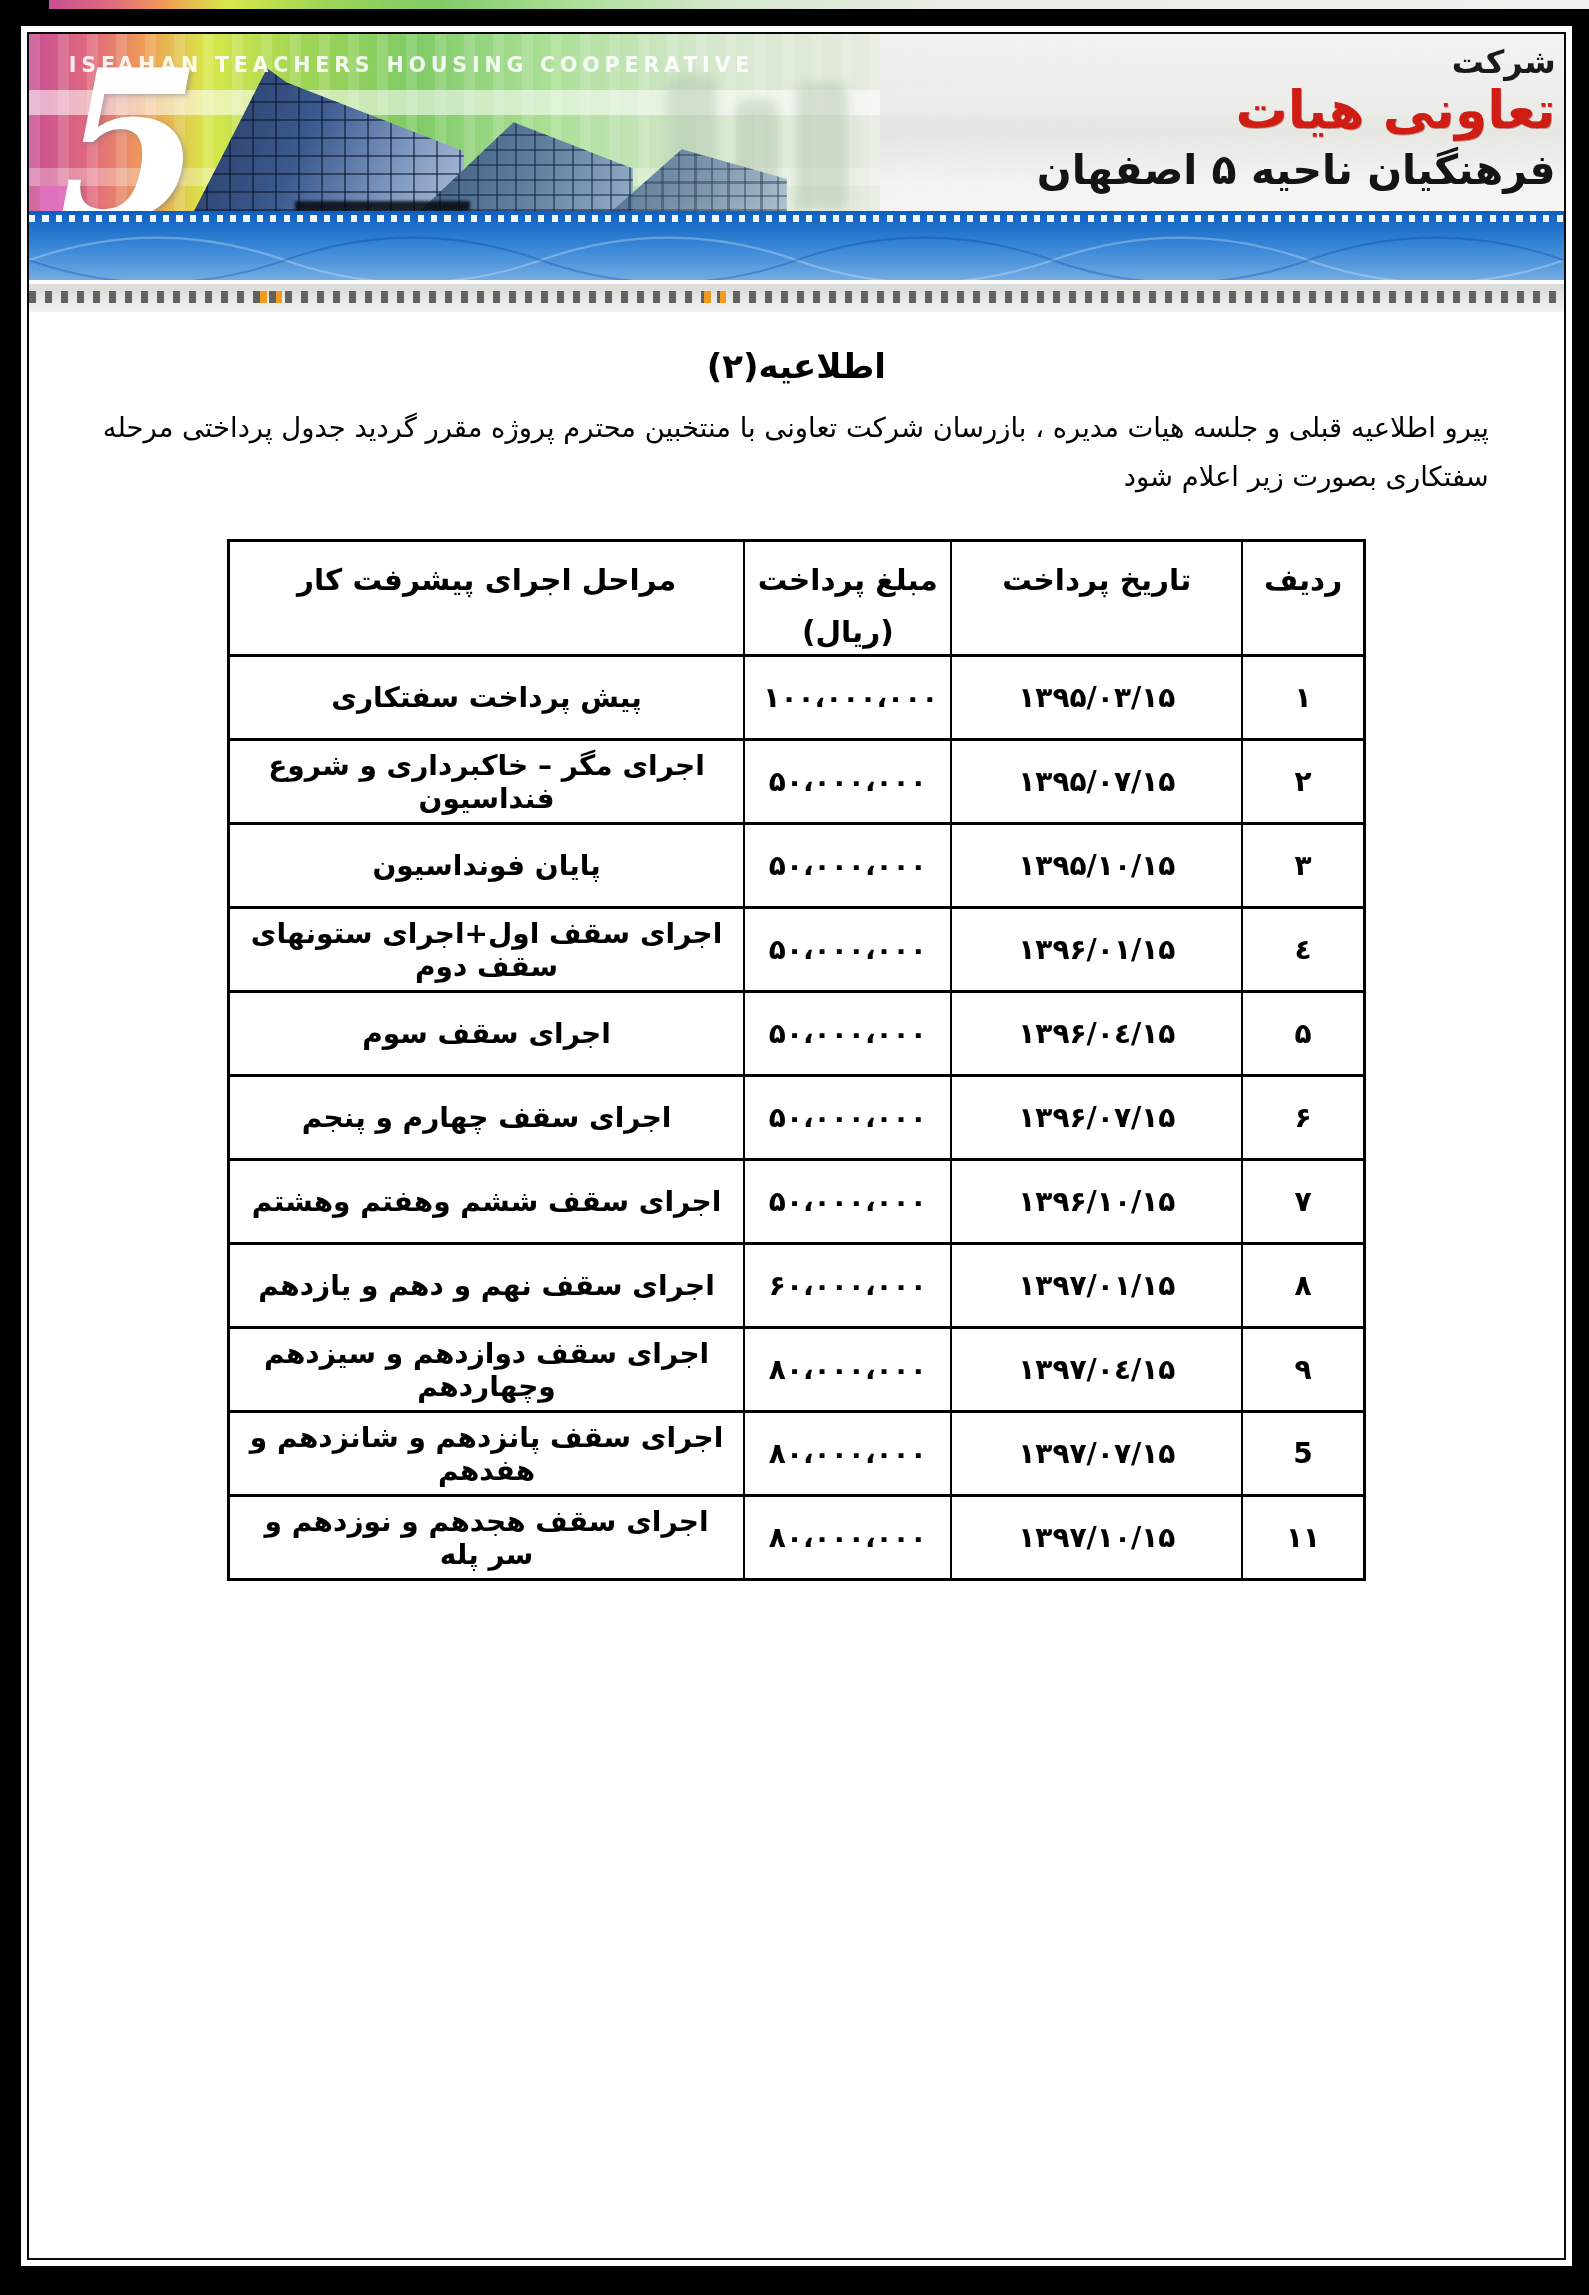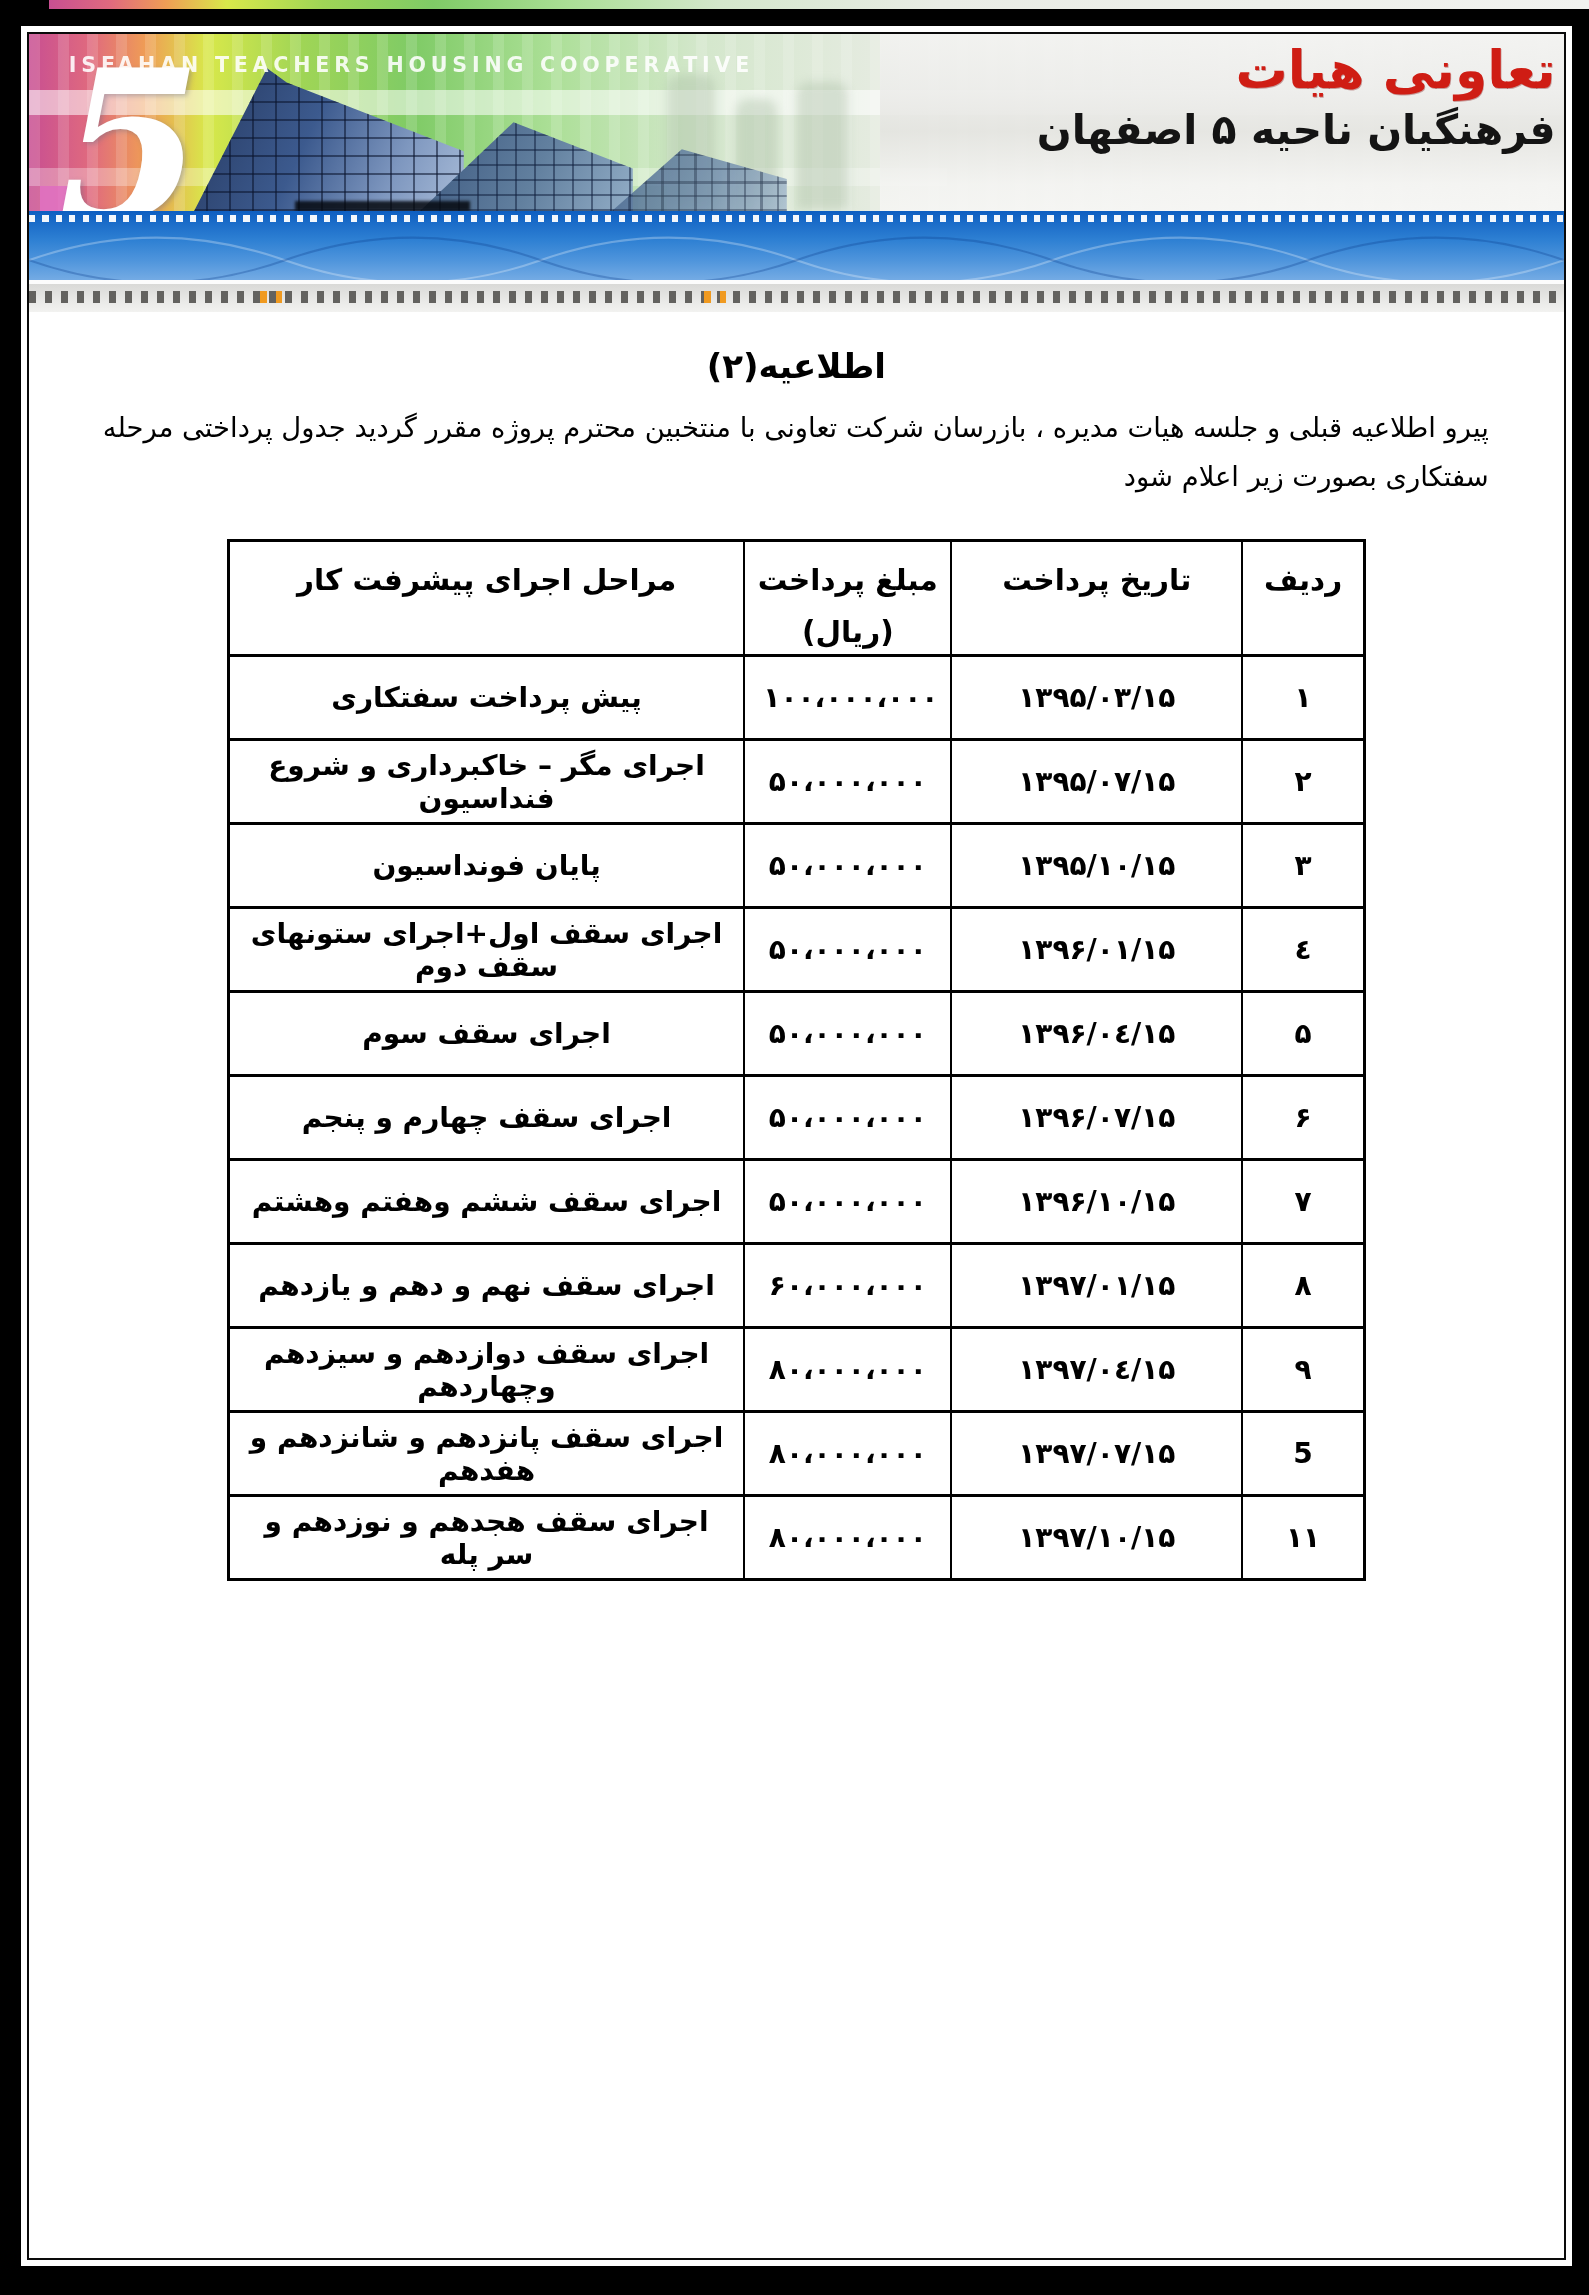--- a/index.html
+++ b/index.html
@@ -138,20 +138,21 @@
         <div class="ghost g2"></div>
         <div class="ghost g3"></div>
         <div class="tower tower-main"></div>
         <div class="tower tower-mid"></div>
         <div class="tower tower-right"></div>
         <div class="tower-shadow"></div>
         <div class="big-five">5</div>
         <div class="english-title">ISFAHAN TEACHERS HOUSING COOPERATIVE</div>
         <div class="pink-square"></div>
         <div class="company">
+          <div class="company-line1">شرکت</div>
           <div class="company-line2">تعاونی هیات</div>
           <div class="company-line3">فرهنگیان ناحیه ۵ اصفهان</div>
         </div>
       </div>
 
 
       <div class="blue-band">
         <div class="dots-white"></div>
         <svg class="waves" viewBox="0 0 2220 101" preserveAspectRatio="none">
           <path d="M0,72 Q185,6 370,72 T740,72 T1110,72 T1480,72 T1850,72 T2220,72" fill="none" stroke="rgba(255,255,255,0.28)" stroke-width="3"></path>

